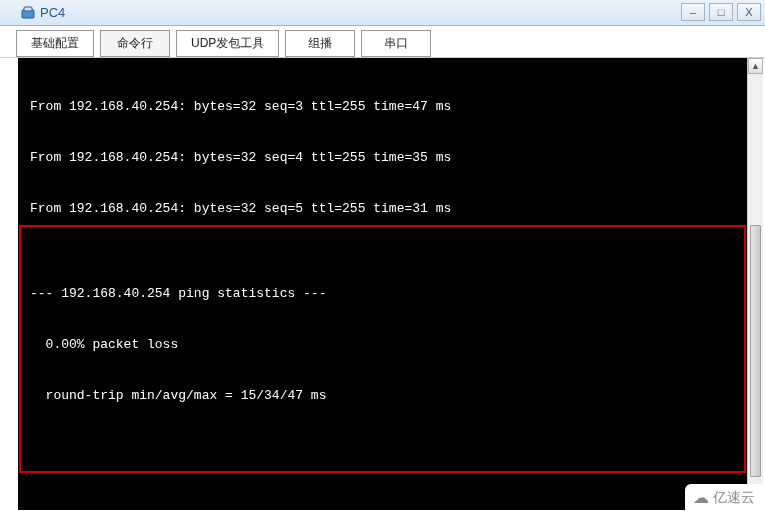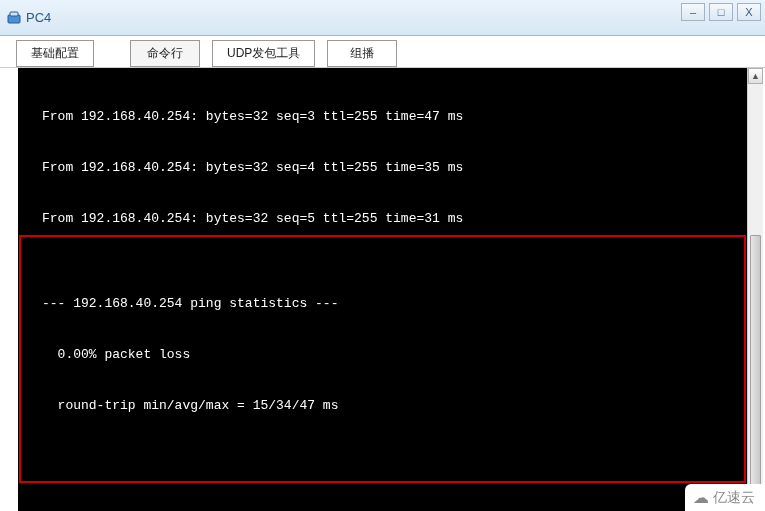--- a/index.html
+++ b/index.html
@@ -5,26 +5,26 @@
   * { box-sizing: border-box; margin: 0; padding: 0; }
   body {
     font-family: "Microsoft YaHei", Arial, sans-serif;
     background: #fff;
     width: 765px;
     height: 511px;
     overflow: hidden;
     position: relative;
   }
   .titlebar {
-    height: 36px;
+    height: 26px;
     background: linear-gradient(to bottom, #eaf3fb 0%, #d6e7f5 100%);
     border-bottom: 1px solid #9fb8cc;
     display: flex;
     align-items: center;
-    padding-left: 6px;
+    padding-left: 20px;
     position: relative;
   }
   .title-icon {
     width: 16px; height: 16px;
     margin-right: 4px;
     display: inline-flex;
     align-items: center;
     justify-content: center;
   }
   .title-text {
@@ -49,53 +49,52 @@
     font-size: 11px;
     color: #3a5a7a;
     cursor: pointer;
   }
   .tabs-row {
     height: 32px;
     background: #fff;
     display: flex;
     align-items: center;
     padding: 4px 16px 0 16px;
-    gap: 12px;
+    gap: 6px;
     border-bottom: 1px solid #ccc;
   }
   .tab {
     min-width: 70px;
     padding: 4px 14px;
     border: 1px solid #999;
     background: #fff;
     font-size: 12px;
     color: #222;
     text-align: center;
     cursor: pointer;
     position: relative;
   }
   .tab.active {
     background: #f5f5f5;
     font-weight: 500;
-    margin-left: 24px;
   }
   .terminal-wrap {
     position: relative;
     height: 452px;
     background: #fff;
     padding: 0 18px 0 18px;
   }
   .terminal {
     background: #000;
     color: #fff;
     font-family: "Consolas", "Courier New", monospace;
     font-size: 13px;
     line-height: 17px;
     height: 100%;
-    padding: 6px 24px;
+    padding: 6px 12px;
     white-space: pre;
     overflow: hidden;
     position: relative;
   }
   .term-line { white-space: pre; }
   .highlight-box {
     position: absolute;
     border: 2px solid #c00;
     pointer-events: none;
     left: 1px;
@@ -174,20 +173,21 @@
     <div class="win-btn">□</div>
     <div class="win-btn">X</div>
   </div>
 </div>
 
 <div class="tabs-row">
   <div class="tab">基础配置</div>
   <div class="tab active">命令行</div>
   <div class="tab">UDP发包工具</div>
   <div class="tab">组播</div>
+  <div class="tab">串口</div>
 </div>
 
 <div class="terminal-wrap">
   <div class="terminal">
     <div class="term-line">From 192.168.40.254: bytes=32 seq=3 ttl=255 time=47 ms</div>
     <div class="term-line">From 192.168.40.254: bytes=32 seq=4 ttl=255 time=35 ms</div>
     <div class="term-line">From 192.168.40.254: bytes=32 seq=5 ttl=255 time=31 ms</div>
     <div class="term-line"></div>
     <div class="term-line">--- 192.168.40.254 ping statistics ---</div>
     <div class="term-line">  0.00% packet loss</div>

